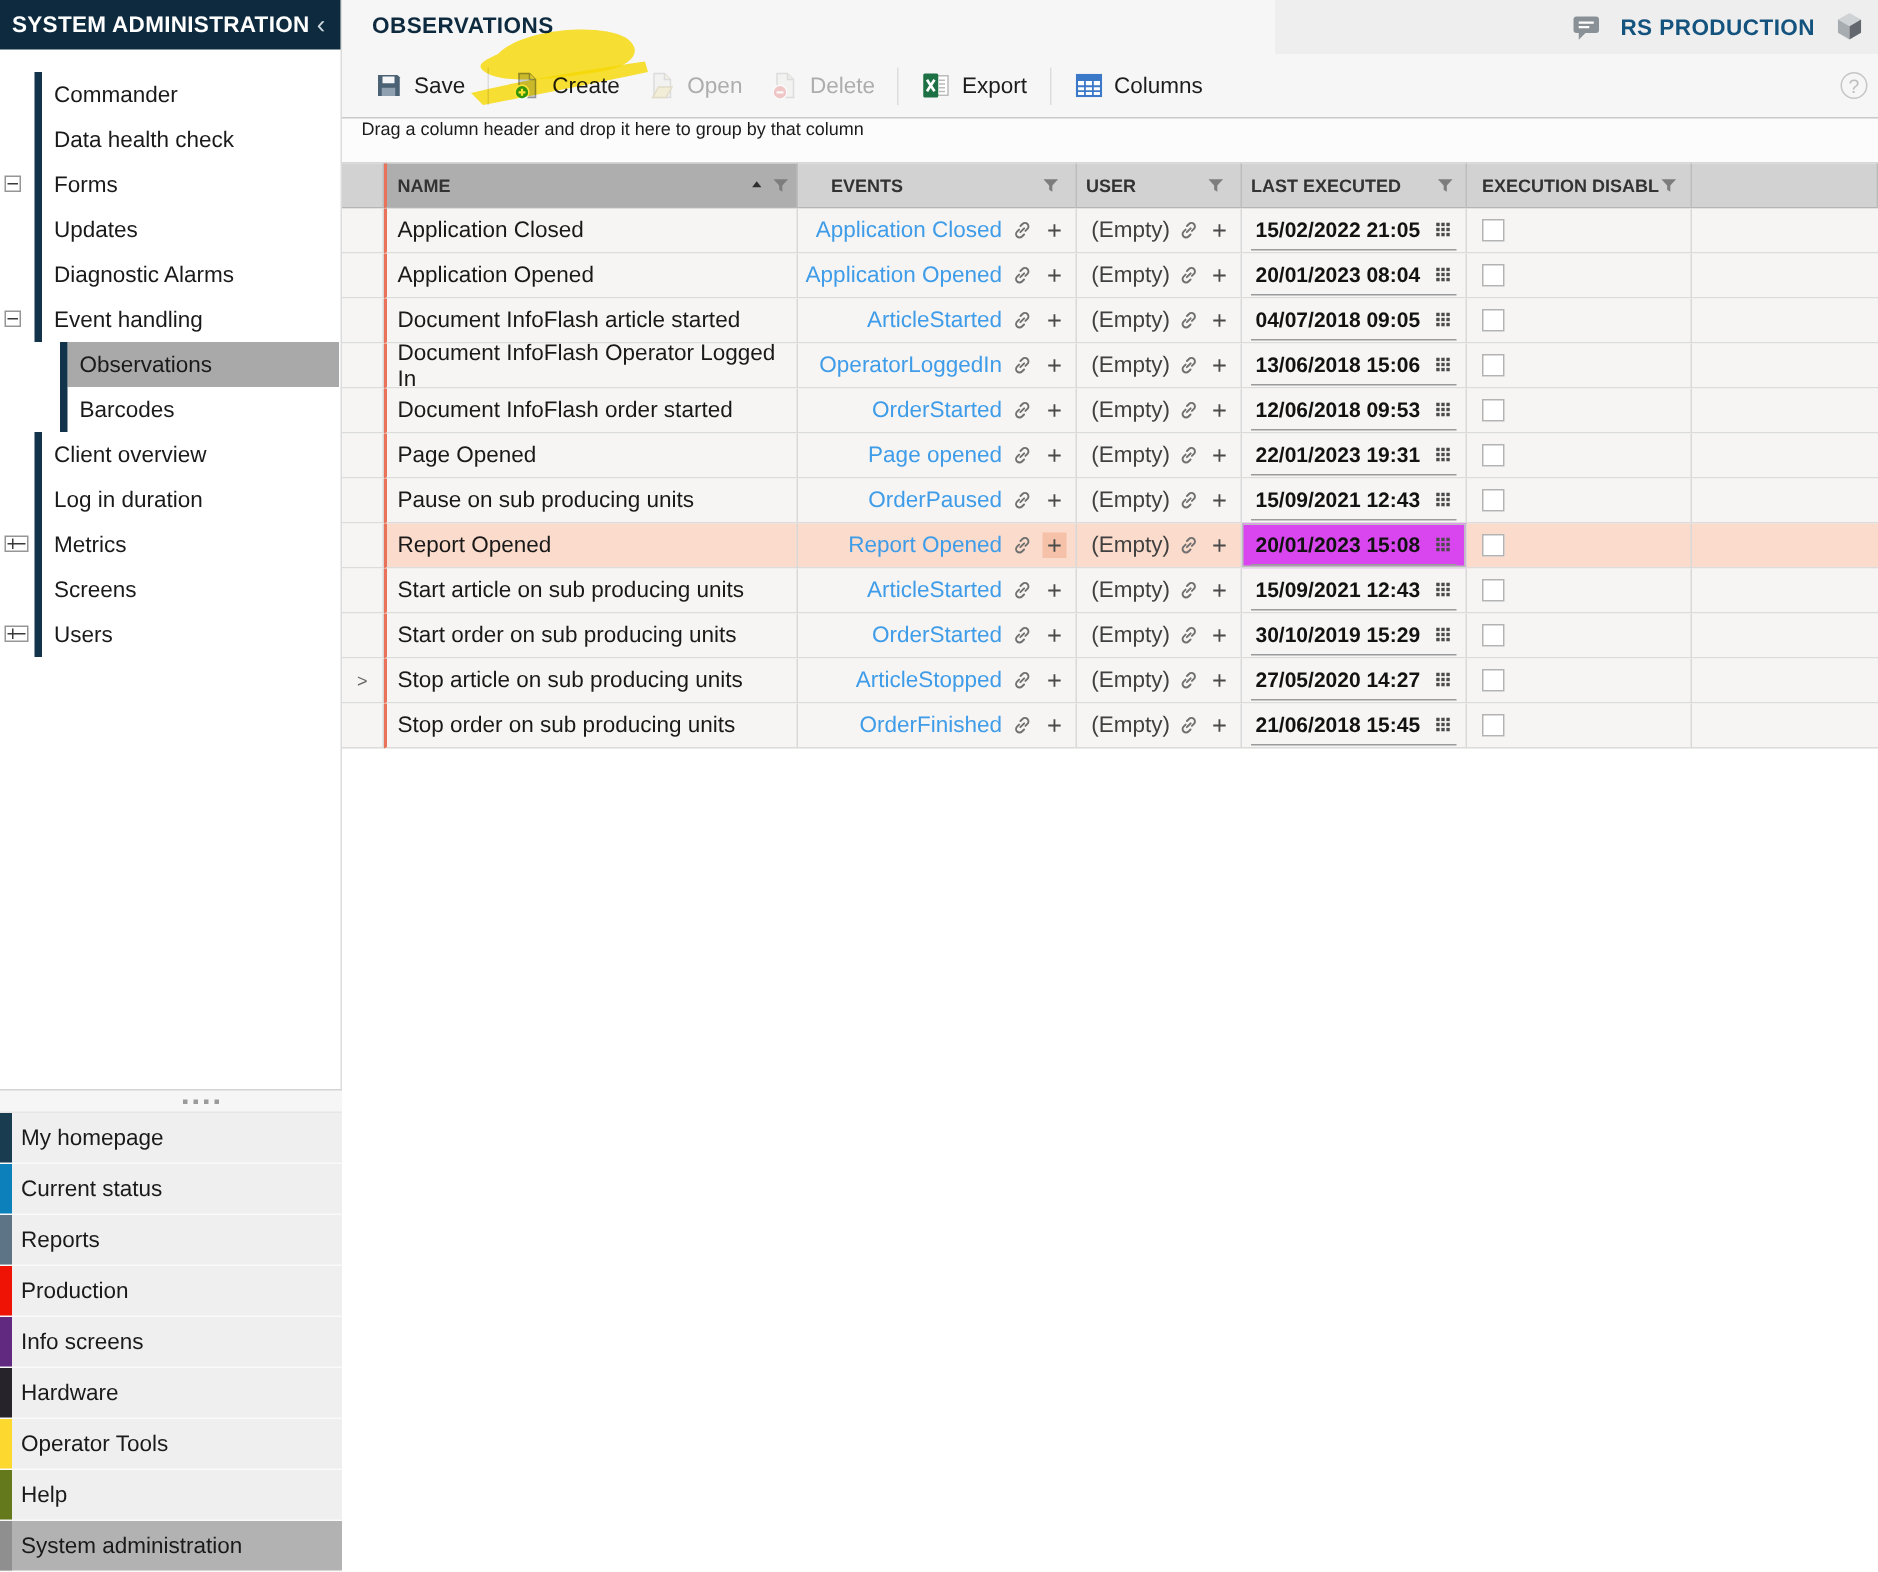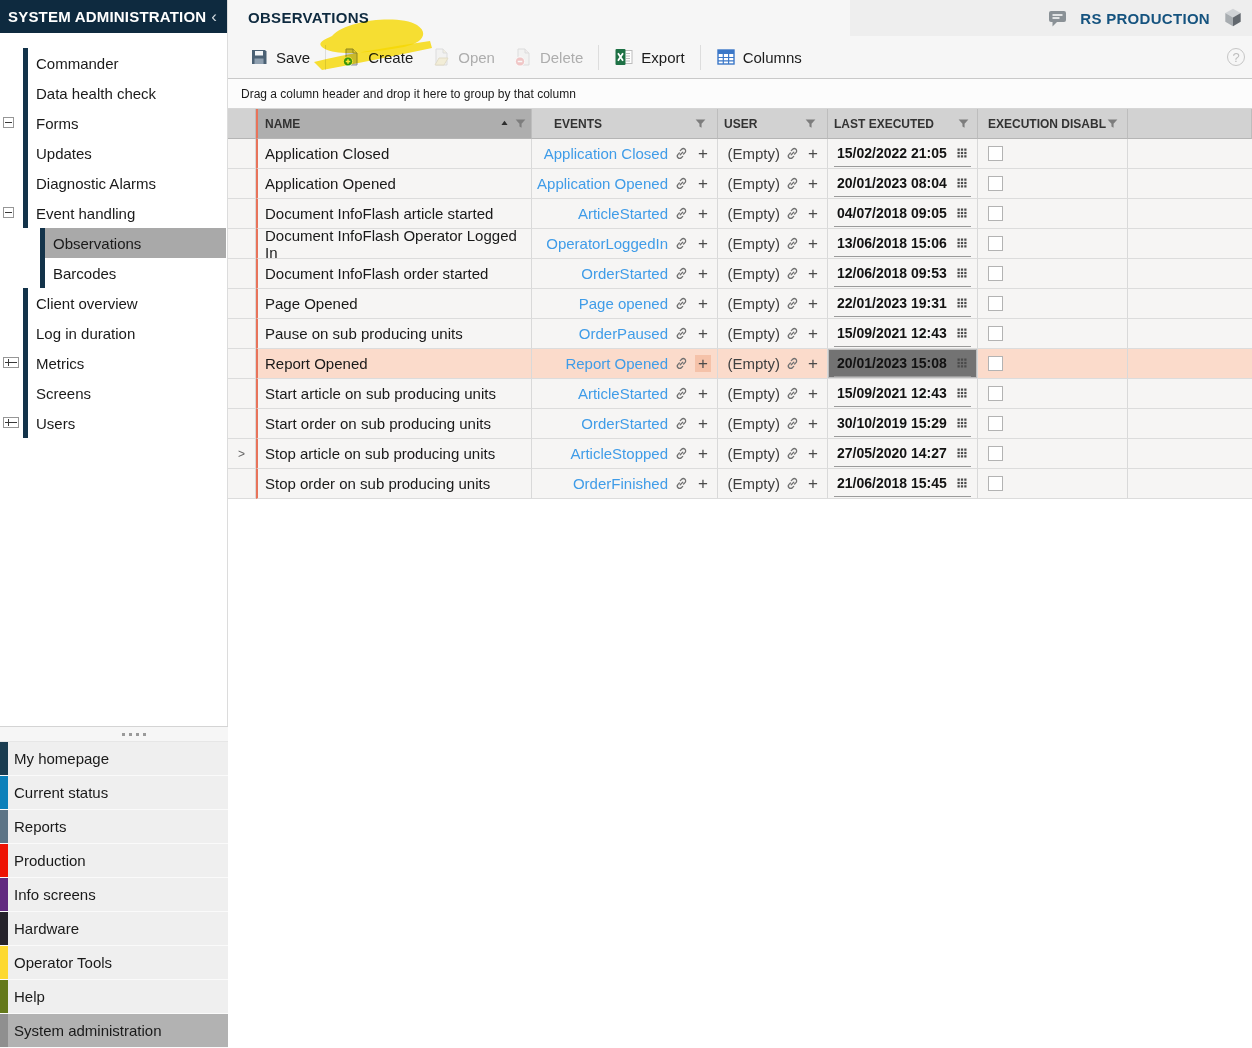--- a/index.html
+++ b/index.html
@@ -43,21 +43,21 @@
   .brand-label{font-size:15px;font-weight:bold;color:#15537f;letter-spacing:.3px;}
 
   .toolbar{height:43px;background:#f6f6f6;border-bottom:1px solid #c9c9c9;display:flex;align-items:center;padding-left:12px;position:relative;box-sizing:border-box;}
   .tbtn{display:flex;align-items:center;gap:7px;font-size:15px;color:#1c1c1c;margin:0 9px;cursor:pointer;white-space:nowrap;position:relative;z-index:2;}
   .tbtn.disabled{color:#adadad;cursor:default;}
   .dis-ic{opacity:.45;}
   .tsep{width:1px;height:25px;background:#dddddd;margin:0 6px;}
   .helpq{position:absolute;right:7px;top:12px;width:18px;height:18px;border:1px solid #c6c6c6;border-radius:50%;color:#bdbdbd;font-size:13px;line-height:17px;text-align:center;box-sizing:border-box;cursor:pointer;z-index:2;}
   .annot{position:absolute;left:84px;top:12px;mix-blend-mode:multiply;pointer-events:none;z-index:5;}
 
-  .dragbar{height:30px;background:#fcfcfc;border-bottom:1px solid #d6d6d6;display:flex;align-items:center;padding-left:13px;font-size:12px;color:#1b1b1b;box-sizing:border-box;}
+  .dragbar{height:30px;background:#fcfcfc;border-bottom:1px solid #d6d6d6;display:flex;padding-left:13px;font-size:12px;color:#1b1b1b;box-sizing:border-box;}
 
   
   .grow{display:flex;height:30px;box-sizing:border-box;}
   .cell{box-sizing:border-box;border-right:1px solid #d9d9d9;border-bottom:1px solid #dcdcdc;display:flex;align-items:center;overflow:hidden;background:#f6f5f4;}
   .c-rh{width:28px;justify-content:center;color:#666;font-size:12px;}
   .c-name{width:276px;border-left:2px solid #e8735a;padding-left:7px;font-size:15px;color:#191919;}
   .c-events{width:186px;justify-content:flex-end;padding-right:6px;gap:6px;}
   .c-user{width:110px;justify-content:flex-end;padding-right:6px;gap:5px;}
   .c-date{width:150px;padding:0 3px;}
   .c-exec{width:150px;padding-left:10px;}
@@ -69,21 +69,21 @@
   .dfield{flex:1;display:flex;align-items:center;justify-content:space-between;border-bottom:1px solid #9b9b9b;height:25px;margin:0 3px;padding:0 3px;font-size:14px;font-weight:bold;color:#121212;cursor:text;}
   .cb{width:15px;height:15px;background:#fff;border:1px solid #b3b3b3;box-sizing:border-box;cursor:pointer;}
   
   .ghead .cell{background:#d2d2d2;border-right:1px solid #bdbdbd;border-bottom:1px solid #b5b5b5;font-size:12px;font-weight:bold;color:#333;cursor:pointer;}
   .ghead .c-name{background:#aeaeae;}
   .hlabel{flex:1;white-space:nowrap;overflow:hidden;}
   .hico{display:flex;align-items:center;gap:4px;padding-right:4px;}
   
   .grow.hl .cell{background:#fbdbcb;}
   .grow.hl .c-rh{background:#f6f5f4;}
-  .grow.hl .c-date{background:#737373;box-shadow:inset 0 0 0 1px #bdbdbd;}
+  .grow.hl .c-date{background:#d946ef;box-shadow:inset 0 0 0 1px #bdbdbd;}
   .grow.hl .c-events .plus{background:#f5c2a9;}
 </style>
 </head>
 <body>
 
 <svg width="0" height="0" style="position:absolute" aria-hidden="true">
   <defs>
     <symbol id="i-link" viewBox="0 0 20 20">
       <g fill="none" stroke="currentColor" stroke-width="1.7" stroke-linecap="round">
         <path d="M8.3 11.7 L11.7 8.3"></path>

